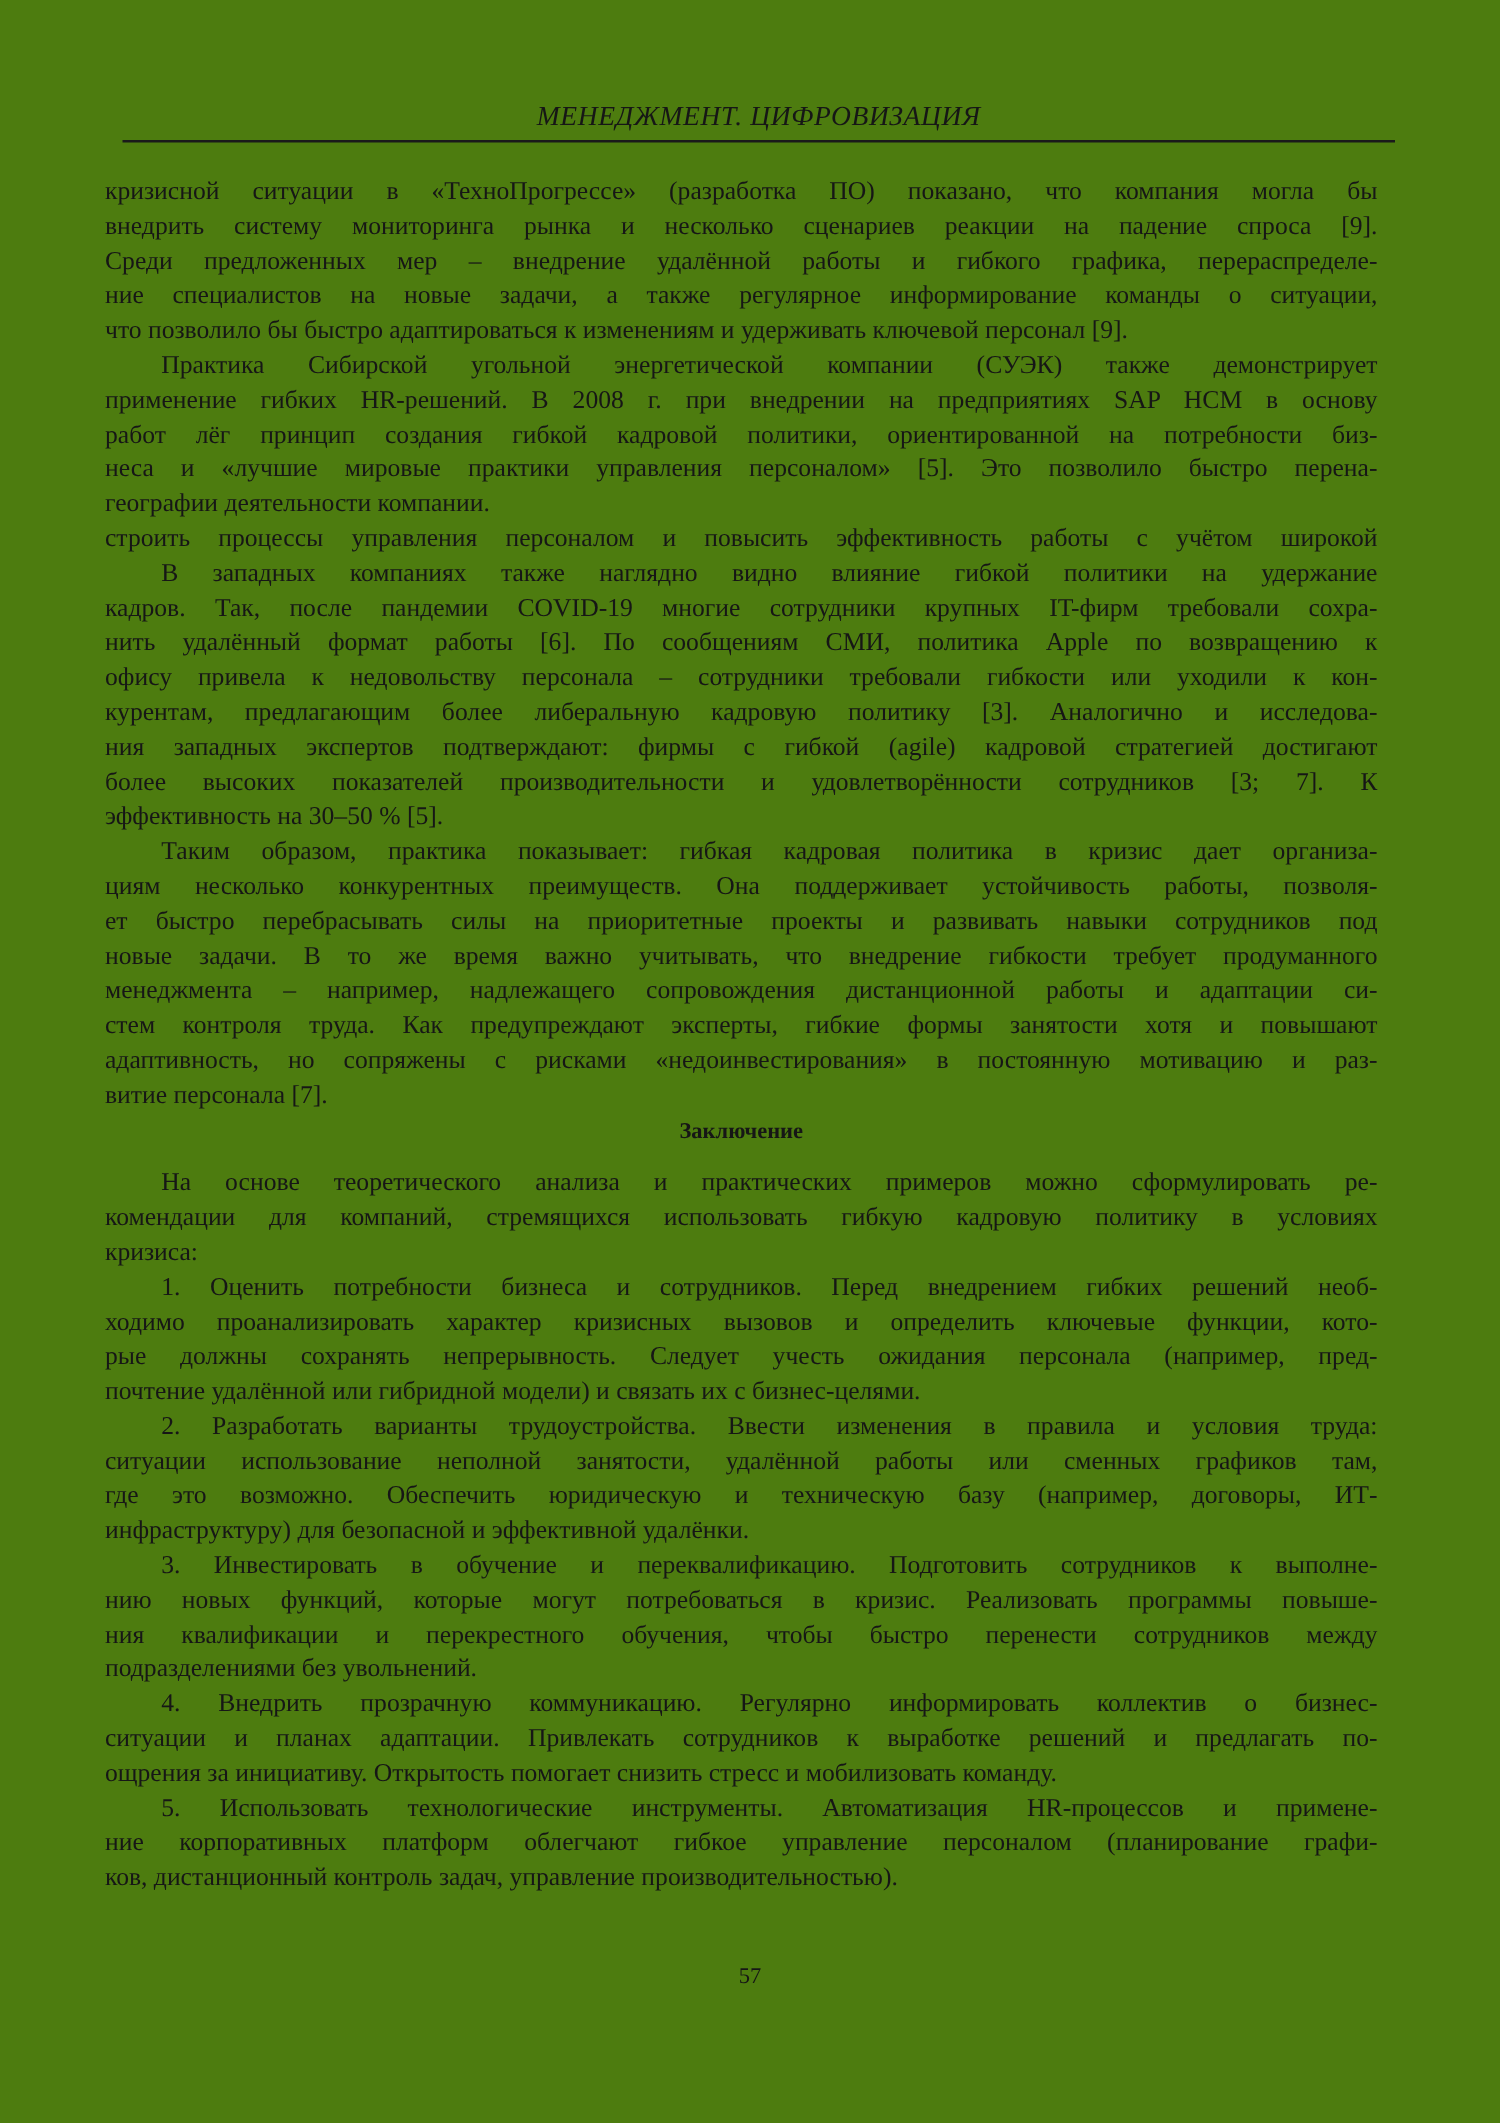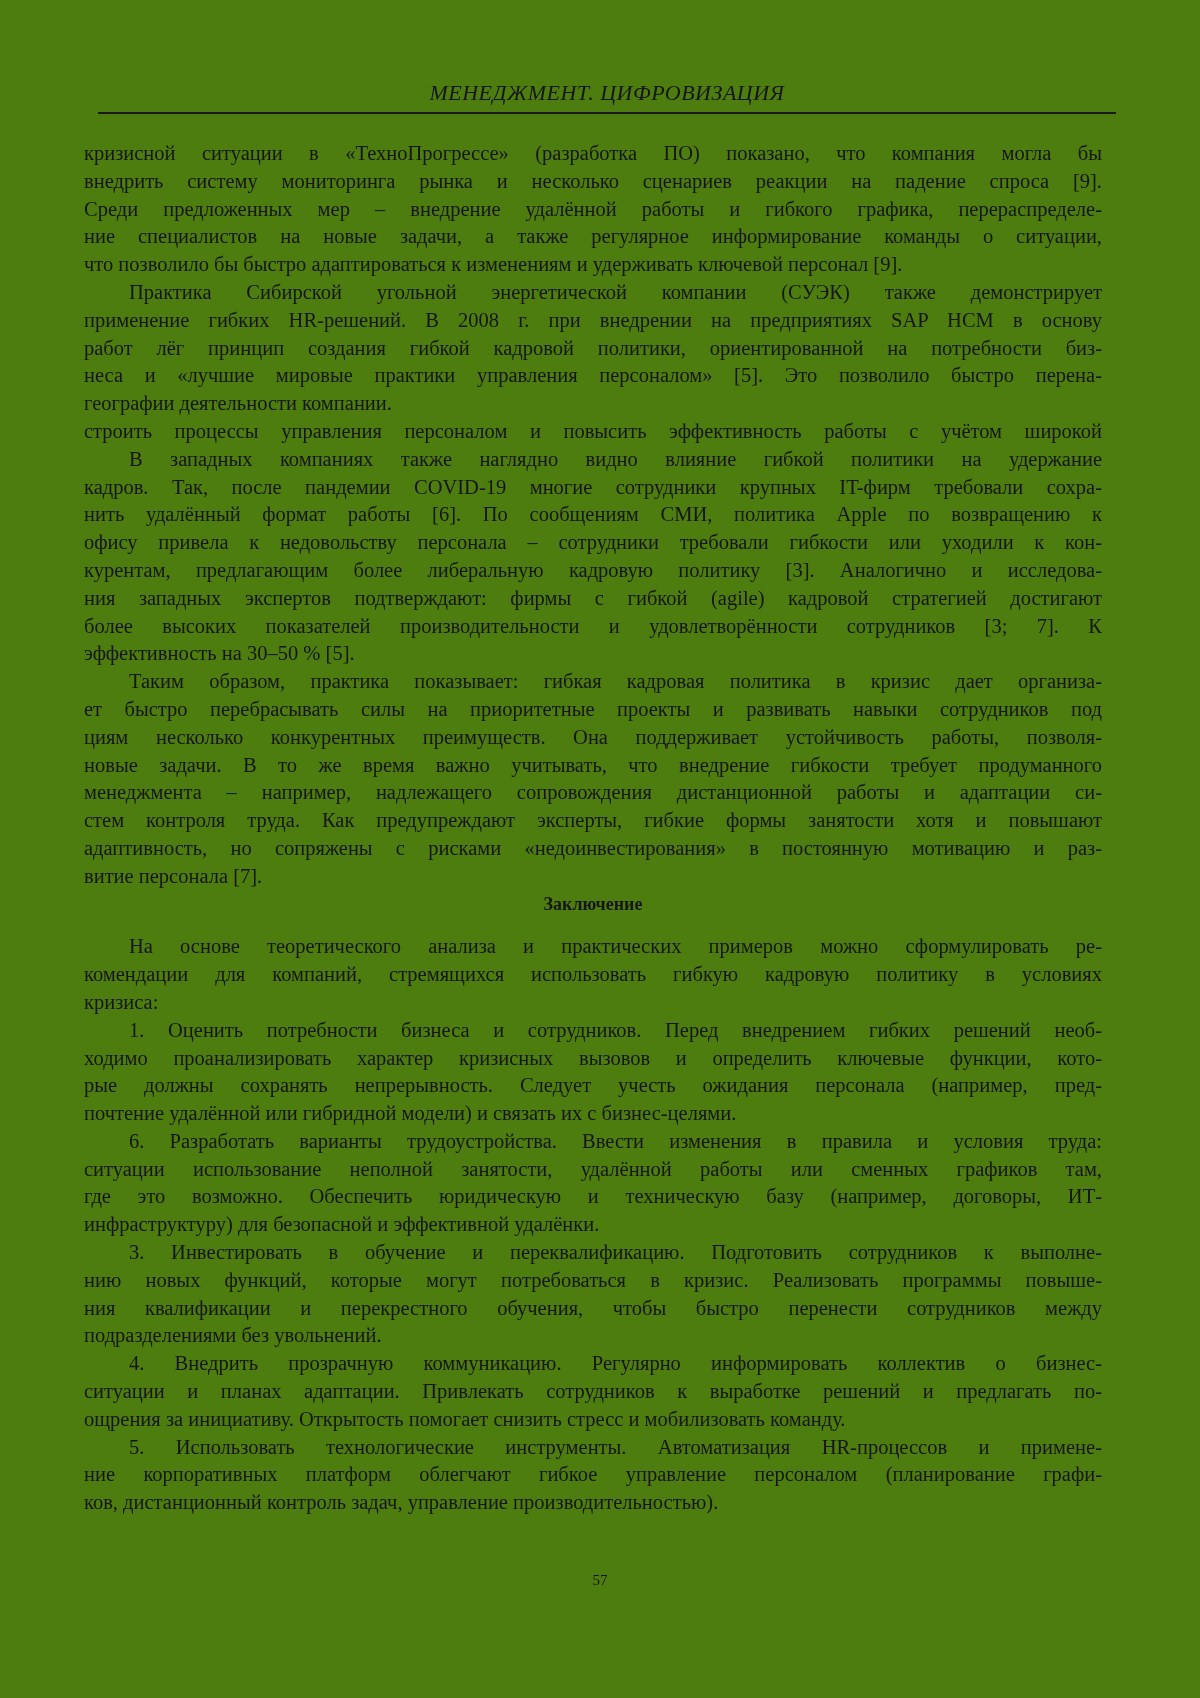--- a/index.html
+++ b/index.html
@@ -64,21 +64,21 @@
     text-align: center;
     font-weight: bold;
     font-size: 18px;
   }
   .page-number {
     position: absolute;
     left: 0;
     top: 1566px;
     width: 1200px;
     text-align: center;
-    font-size: 15px;
+    font-size: 18px;
     line-height: 28px;
   }
 </style>
 </head>
 <body>
 
 <div class="page">
 
   <div class="running-header">
     <div class="title">МЕНЕДЖМЕНТ. ЦИФРОВИЗАЦИЯ</div>
@@ -99,36 +99,36 @@
       <div class="line">строить процессы управления персоналом и повысить эффективность работы с учётом широкой</div>
       <div class="line indent">В западных компаниях также наглядно видно влияние гибкой политики на удержание</div>
       <div class="line">кадров. Так, после пандемии COVID-19 многие сотрудники крупных IT-фирм требовали сохра-</div>
       <div class="line">нить удалённый формат работы [6]. По сообщениям СМИ, политика Apple по возвращению к</div>
       <div class="line">офису привела к недовольству персонала – сотрудники требовали гибкости или уходили к кон-</div>
       <div class="line">курентам, предлагающим более либеральную кадровую политику [3]. Аналогично и исследова-</div>
       <div class="line">ния западных экспертов подтверждают: фирмы с гибкой (agile) кадровой стратегией достигают</div>
       <div class="line">более высоких показателей производительности и удовлетворённости сотрудников [3; 7]. К</div>
       <div class="line last">эффективность на 30–50 % [5].</div>
       <div class="line indent">Таким образом, практика показывает: гибкая кадровая политика в кризис дает организа-</div>
+      <div class="line">циям несколько конкурентных преимуществ. Она поддерживает устойчивость работы, позволя-</div>
       <div class="line">ет быстро перебрасывать силы на приоритетные проекты и развивать навыки сотрудников под</div>
-      <div class="line">циям несколько конкурентных преимуществ. Она поддерживает устойчивость работы, позволя-</div>
       <div class="line">новые задачи. В то же время важно учитывать, что внедрение гибкости требует продуманного</div>
       <div class="line">менеджмента – например, надлежащего сопровождения дистанционной работы и адаптации си-</div>
       <div class="line">стем контроля труда. Как предупреждают эксперты, гибкие формы занятости хотя и повышают</div>
       <div class="line">адаптивность, но сопряжены с рисками «недоинвестирования» в постоянную мотивацию и раз-</div>
       <div class="line last">витие персонала [7].</div>
       <div class="heading">Заключение</div>
       <div class="line indent">На основе теоретического анализа и практических примеров можно сформулировать ре-</div>
       <div class="line">комендации для компаний, стремящихся использовать гибкую кадровую политику в условиях</div>
       <div class="line last">кризиса:</div>
       <div class="line indent">1. Оценить потребности бизнеса и сотрудников. Перед внедрением гибких решений необ-</div>
       <div class="line">ходимо проанализировать характер кризисных вызовов и определить ключевые функции, кото-</div>
       <div class="line">рые должны сохранять непрерывность. Следует учесть ожидания персонала (например, пред-</div>
       <div class="line last">почтение удалённой или гибридной модели) и связать их с бизнес-целями.</div>
-      <div class="line indent">6. Разработать варианты трудоустройства. Ввести изменения в правила и условия труда:</div>
+      <div class="line indent">2. Разработать варианты трудоустройства. Ввести изменения в правила и условия труда:</div>
       <div class="line">ситуации использование неполной занятости, удалённой работы или сменных графиков там,</div>
       <div class="line">где это возможно. Обеспечить юридическую и техническую базу (например, договоры, ИТ-</div>
       <div class="line last">инфраструктуру) для безопасной и эффективной удалёнки.</div>
       <div class="line indent">3. Инвестировать в обучение и переквалификацию. Подготовить сотрудников к выполне-</div>
       <div class="line">нию новых функций, которые могут потребоваться в кризис. Реализовать программы повыше-</div>
       <div class="line">ния квалификации и перекрестного обучения, чтобы быстро перенести сотрудников между</div>
       <div class="line last">подразделениями без увольнений.</div>
       <div class="line indent">4. Внедрить прозрачную коммуникацию. Регулярно информировать коллектив о бизнес-</div>
       <div class="line">ситуации и планах адаптации. Привлекать сотрудников к выработке решений и предлагать по-</div>
       <div class="line last">ощрения за инициативу. Открытость помогает снизить стресс и мобилизовать команду.</div>

